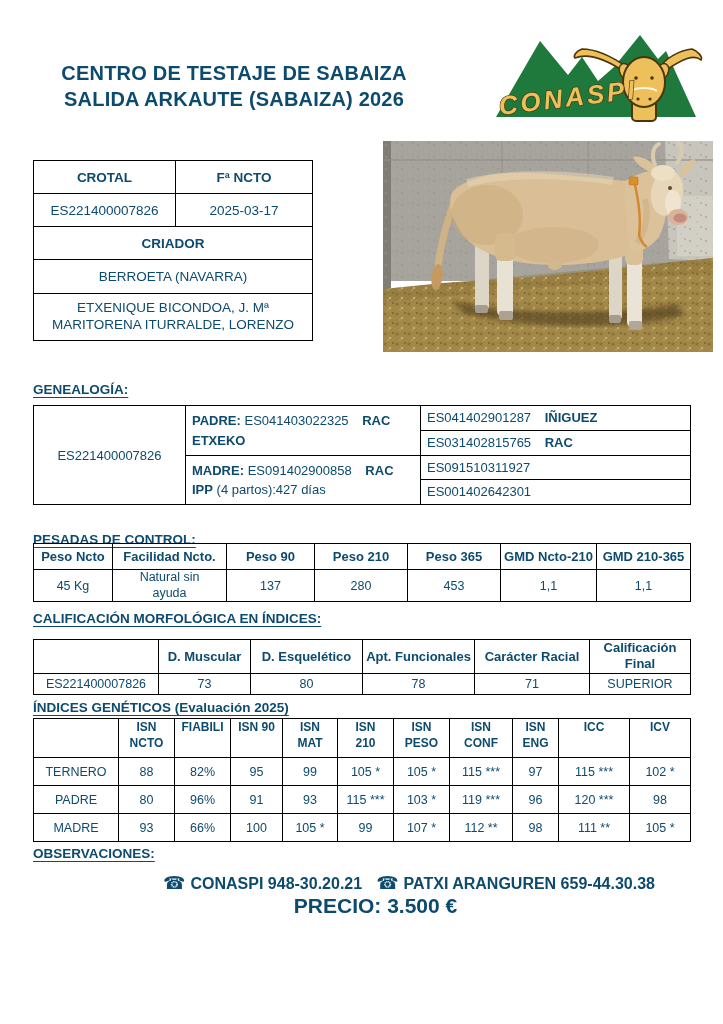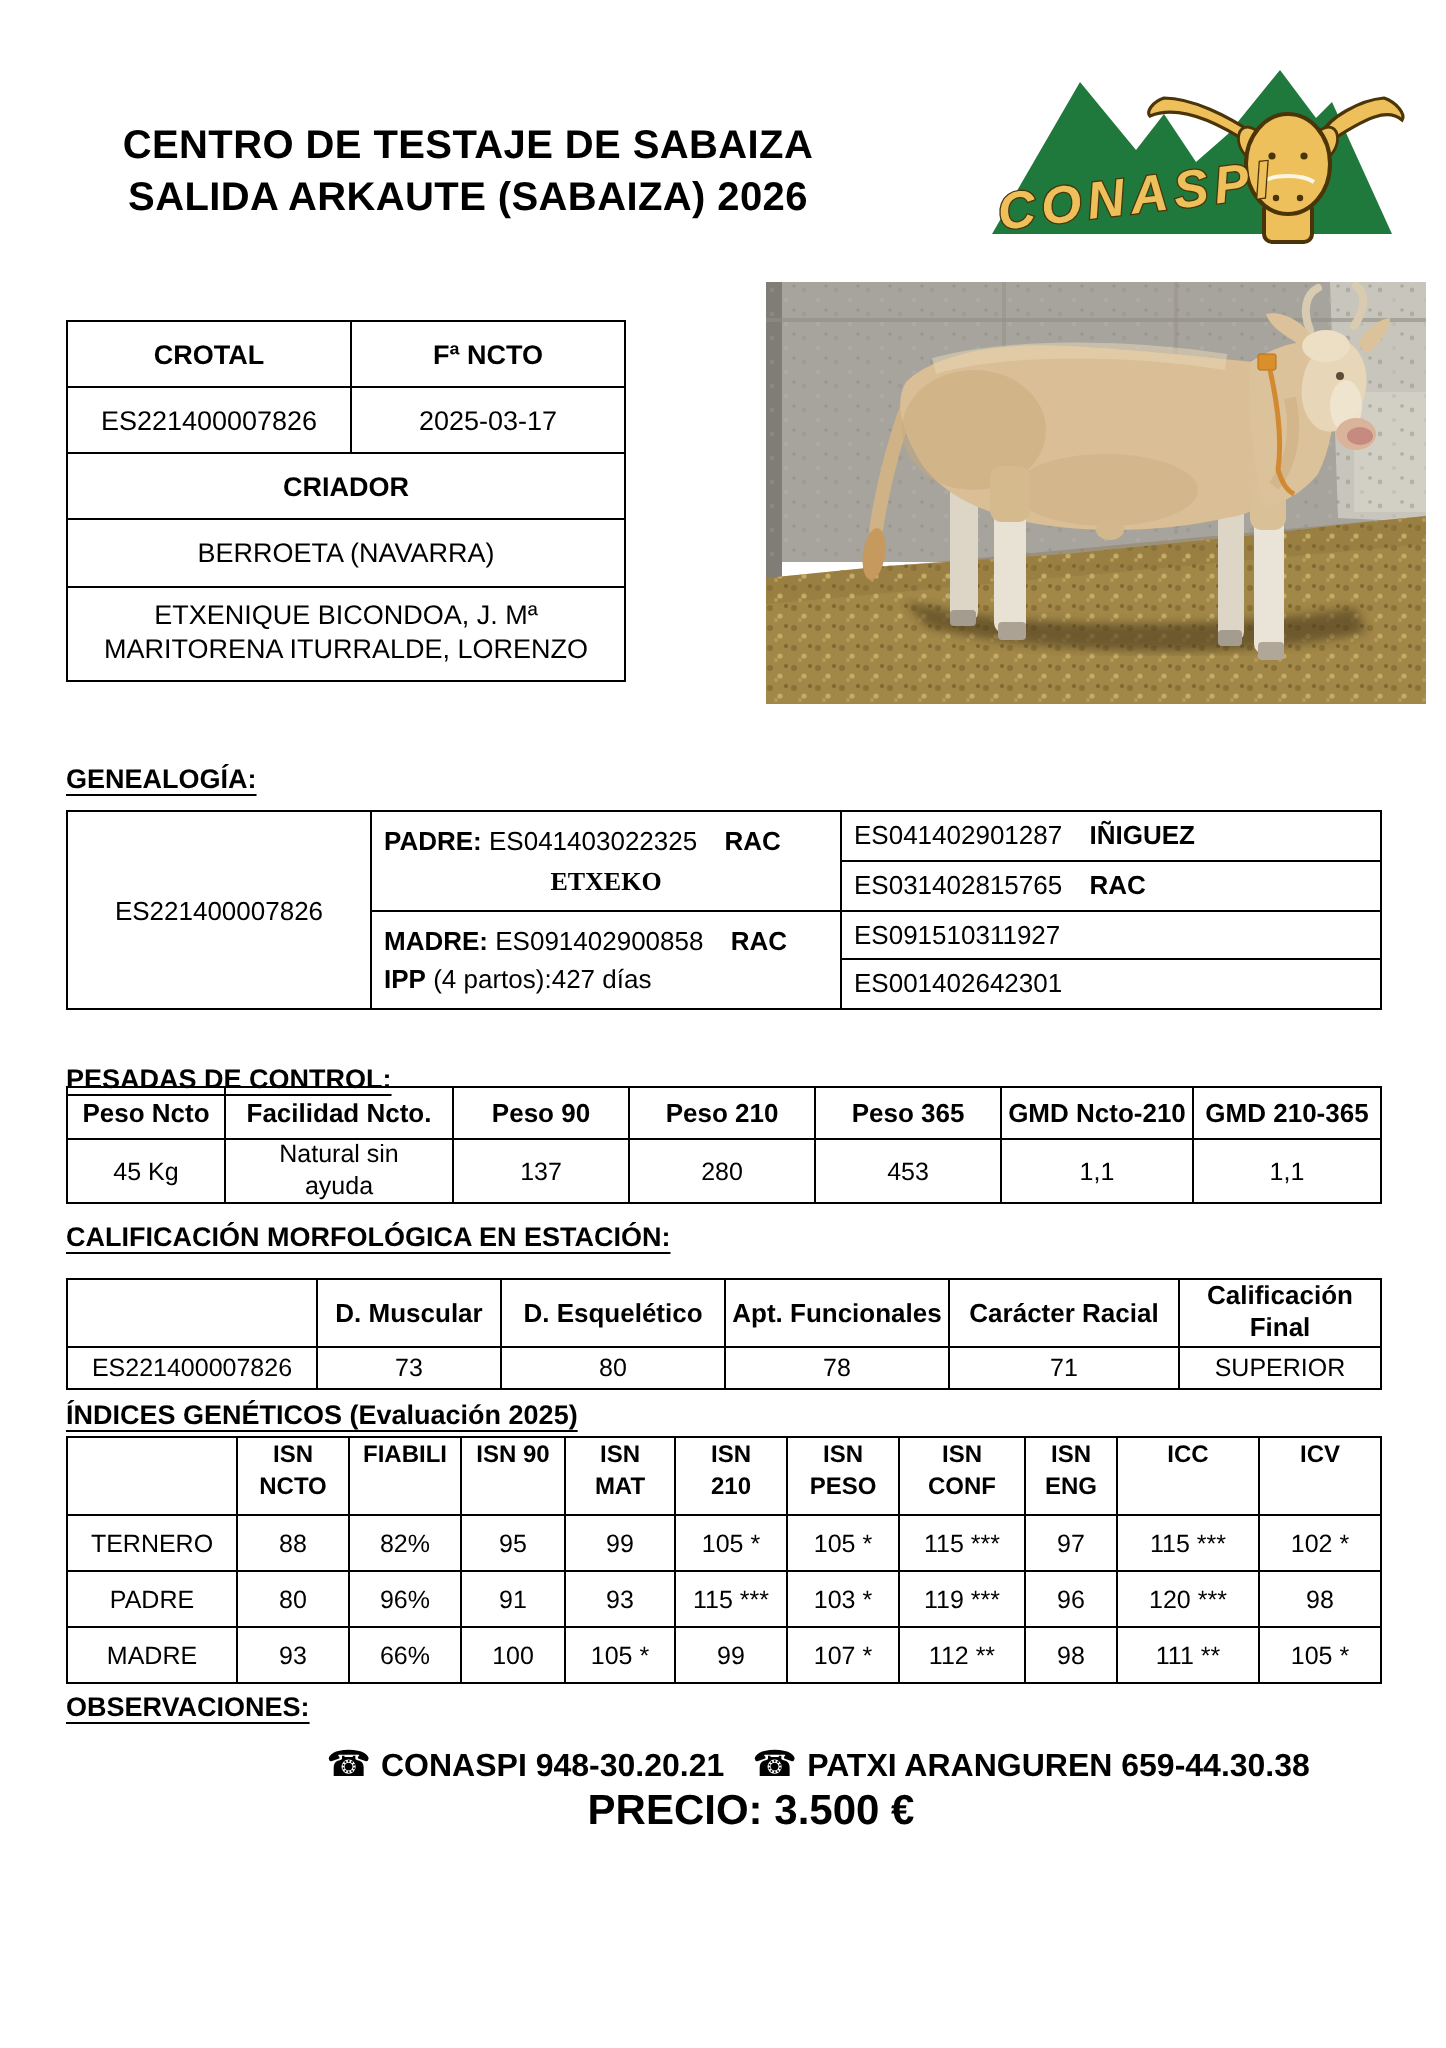--- a/index.html
+++ b/index.html
@@ -1,36 +1,36 @@
 <!DOCTYPE html>
 <html><head>
 <meta charset="utf-8">
 <style>
   html,body{margin:0;padding:0;background:#e8e8e8;}
   .page{position:relative;width:723px;height:1024px;background:#ffffff;overflow:hidden;
-        font-family:"Liberation Sans","DejaVu Sans",sans-serif;color:#000000;}
+        font-family:"Liberation Sans","DejaVu Sans",sans-serif;color:#0c4a6e;}
   .abs{position:absolute;}
   .title{left:28px;top:60px;width:412px;text-align:center;font-size:20px;font-weight:bold;
          line-height:26px;letter-spacing:.2px;}
   .logo{left:492px;top:27px;width:212px;height:98px;}
   .photo{left:383px;top:141px;width:330px;height:211px;}
   .heading{font-size:13.5px;font-weight:bold;text-decoration:underline;text-underline-offset:3px;}
   table{border-collapse:collapse;table-layout:fixed;}
   td,th{border:1px solid #000;font-size:12.5px;text-align:center;vertical-align:middle;
         padding:0 2px;font-weight:normal;overflow:hidden;}
   th{font-weight:bold;font-size:13px;}
   .pre{white-space:pre-line;line-height:1.25;}
   .info-table{width:279px;}
   .info-table th{font-size:13.5px;}
   .info-table td{font-size:13.5px;}
   .gen-table{width:657px;}
   .gen-table td{font-size:13px;}
   .gleft{text-align:left;padding:1px 6px;line-height:1.5;}
   .gname{font-weight:bold;margin-left:10px;}
-  .gcenter{text-align:center;font-weight:bold;font-family:Liberation Serif, serif;}
+  .gcenter{font-weight:bold;}
   .pes-table{width:657px;}
   .morf-table{width:657px;}
   .ind-table{width:657px;}
   .ind-table th{font-size:12px;line-height:1.3;}
   .ind-table td{font-size:12.5px;}
   .vtop{vertical-align:top;padding-top:1px;}
   .rowlabel{font-weight:normal;}
   .contacts{left:33px;top:872px;width:657px;box-sizing:border-box;padding-left:95px;
             text-align:center;font-size:16px;font-weight:bold;white-space:nowrap;}
   .contacts .tel{font-size:18px;margin-right:5px;}
@@ -242,21 +242,21 @@
 ayuda</td>
       <td>137</td>
       <td>280</td>
       <td>453</td>
       <td>1,1</td>
       <td>1,1</td>
     </tr>
   </tbody>
     </table>
 
-  <div class="abs heading" style="left:33px;top:611px;">CALIFICACIÓN MORFOLÓGICA EN ESTACIÓN:</div>
+  <div class="abs heading" style="left:33px;top:611px;">CALIFICACIÓN MORFOLÓGICA EN ÍNDICES:</div>
   <table class="abs morf-table" style="left:33px;top:639px;">
     <colgroup>
         <col style="width:125px">
         <col style="width:92px">
         <col style="width:112px">
               <col style="width:112px">
         <col style="width:115px">
         <col style="width:101px">
       </colgroup>
     <tbody>

